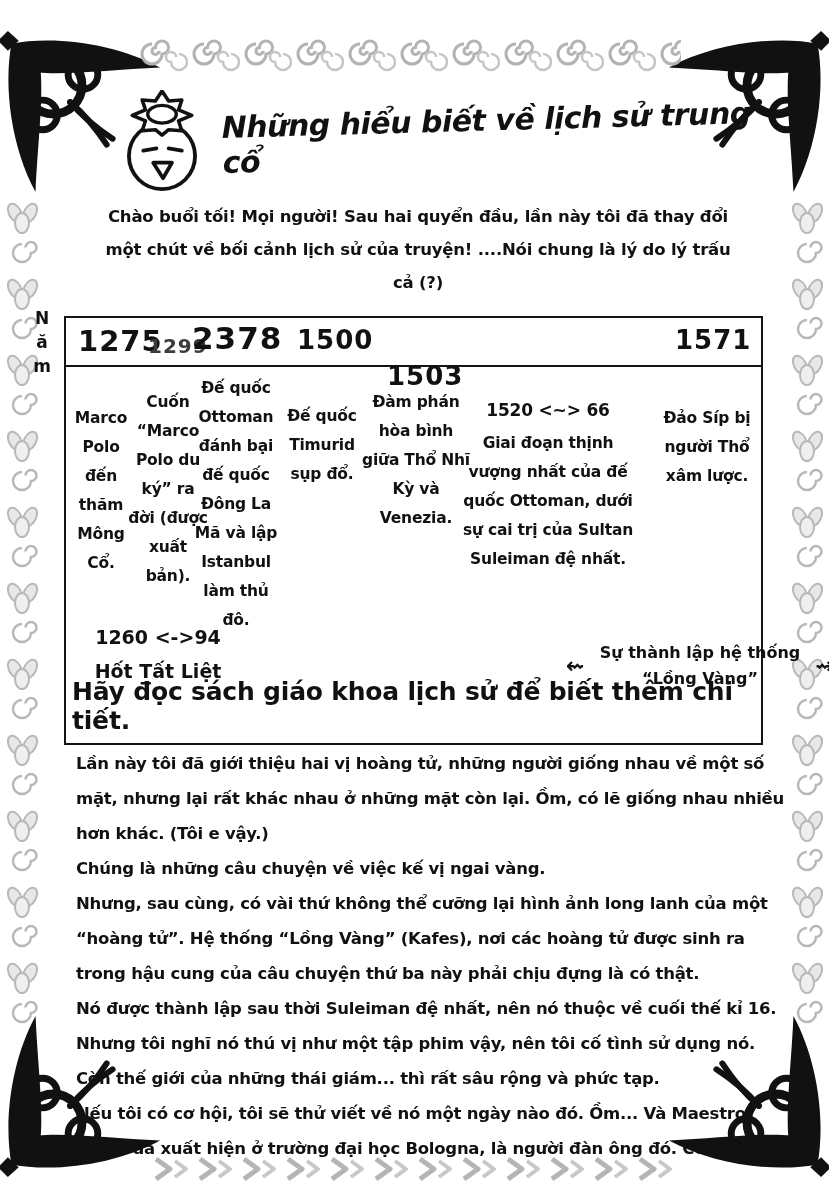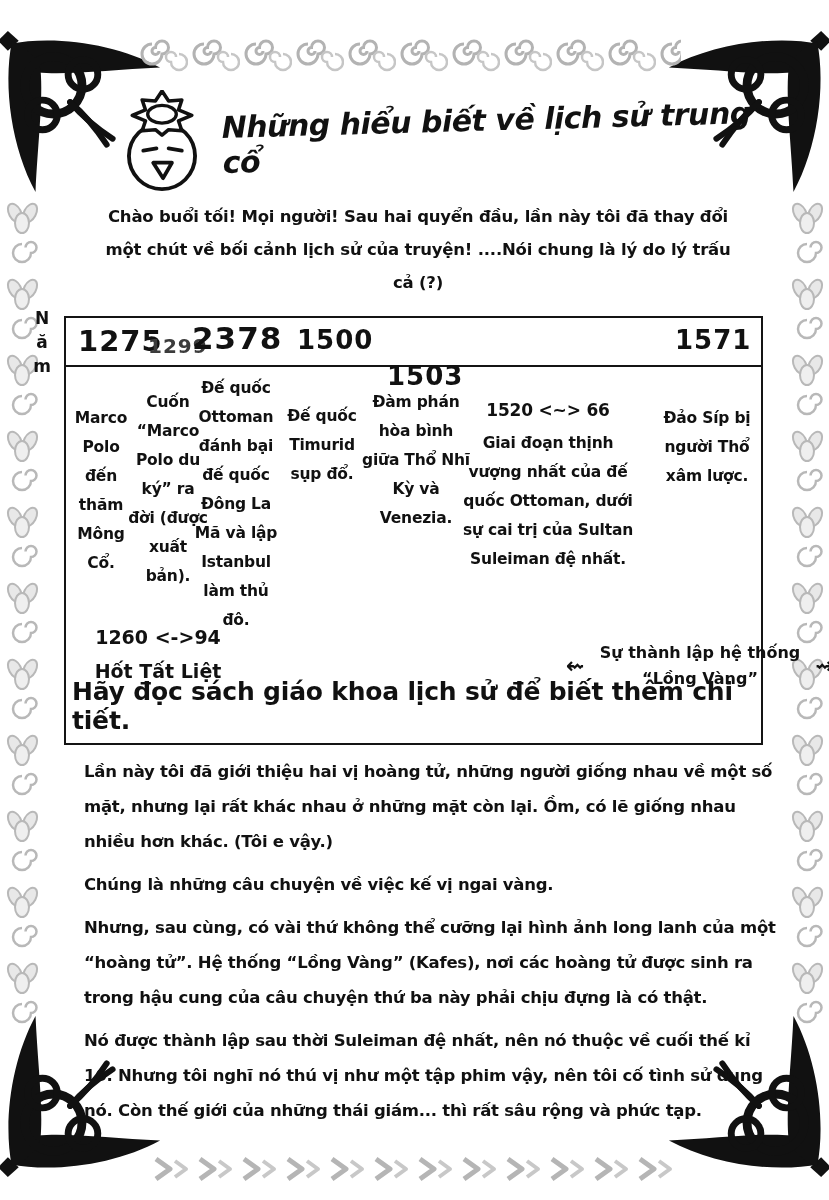--- a/index.html
+++ b/index.html
@@ -75,21 +75,21 @@
   .squiggle{font-size:22px; font-weight:700; line-height:1;}
   .tl-caption{
     position:absolute; left:6px; bottom:8px; width:100%;
     font-size:25px; font-weight:700; letter-spacing:-0.2px;
   }
   
   .body-text{
     position:absolute; left:76px; top:746px; width:714px;
     font-size:16.5px; font-weight:700; line-height:35px; letter-spacing:-0.25px;
   }
-  .body-text p{margin:8px;}
+  .body-text p{margin:0;}
 </style>
 </head>
 <body>
 
 <div class="page">
 
   <svg class="corner tl" viewBox="0 0 170 170">
     <path d="M12 3 L23 13 L12 23 L2 13 Z" fill="#111"></path>
     <path d="M14 16 C 60 7, 122 16, 166 40 C 120 42, 72 48, 42 45 C 28 41, 18 28, 14 16 Z" fill="#111"></path>
     <path d="M16 14 C 7 60, 16 122, 40 166 C 42 120, 48 72, 45 42 C 41 28, 28 18, 16 14 Z" fill="#111"></path>
@@ -218,15 +218,16 @@
     </div>
 
     <div class="tl-caption">Hãy đọc sách giáo khoa lịch sử để biết thêm chi tiết.</div>
   </div>
 
   <div class="body-text">
     <p>Lần này tôi đã giới thiệu hai vị hoàng tử, những người giống nhau về một số mặt, nhưng lại rất khác nhau ở những mặt còn lại. Ồm, có lẽ giống nhau nhiều hơn khác. (Tôi e vậy.)</p>
     <p>Chúng là những câu chuyện về việc kế vị ngai vàng.</p>
     <p>Nhưng, sau cùng, có vài thứ không thể cưỡng lại hình ảnh long lanh của một “hoàng tử”. Hệ thống “Lồng Vàng” (Kafes), nơi các hoàng tử được sinh ra trong hậu cung của câu chuyện thứ ba này phải chịu đựng là có thật.</p>
     <p>Nó được thành lập sau thời Suleiman đệ nhất, nên nó thuộc về cuối thế kỉ 16. Nhưng tôi nghĩ nó thú vị như một tập phim vậy, nên tôi cố tình sử dụng nó. Còn thế giới của những thái giám... thì rất sâu rộng và phức tạp.</p>
+    <p>Nếu tôi có cơ hội, tôi sẽ thử viết về nó một ngày nào đó. Ồm... Và Maestro, người đã xuất hiện ở trường đại học Bologna, là người đàn ông đó. Có lẽ vậy.</p>
   </div>
 
 </div>
 
 </body></html>

